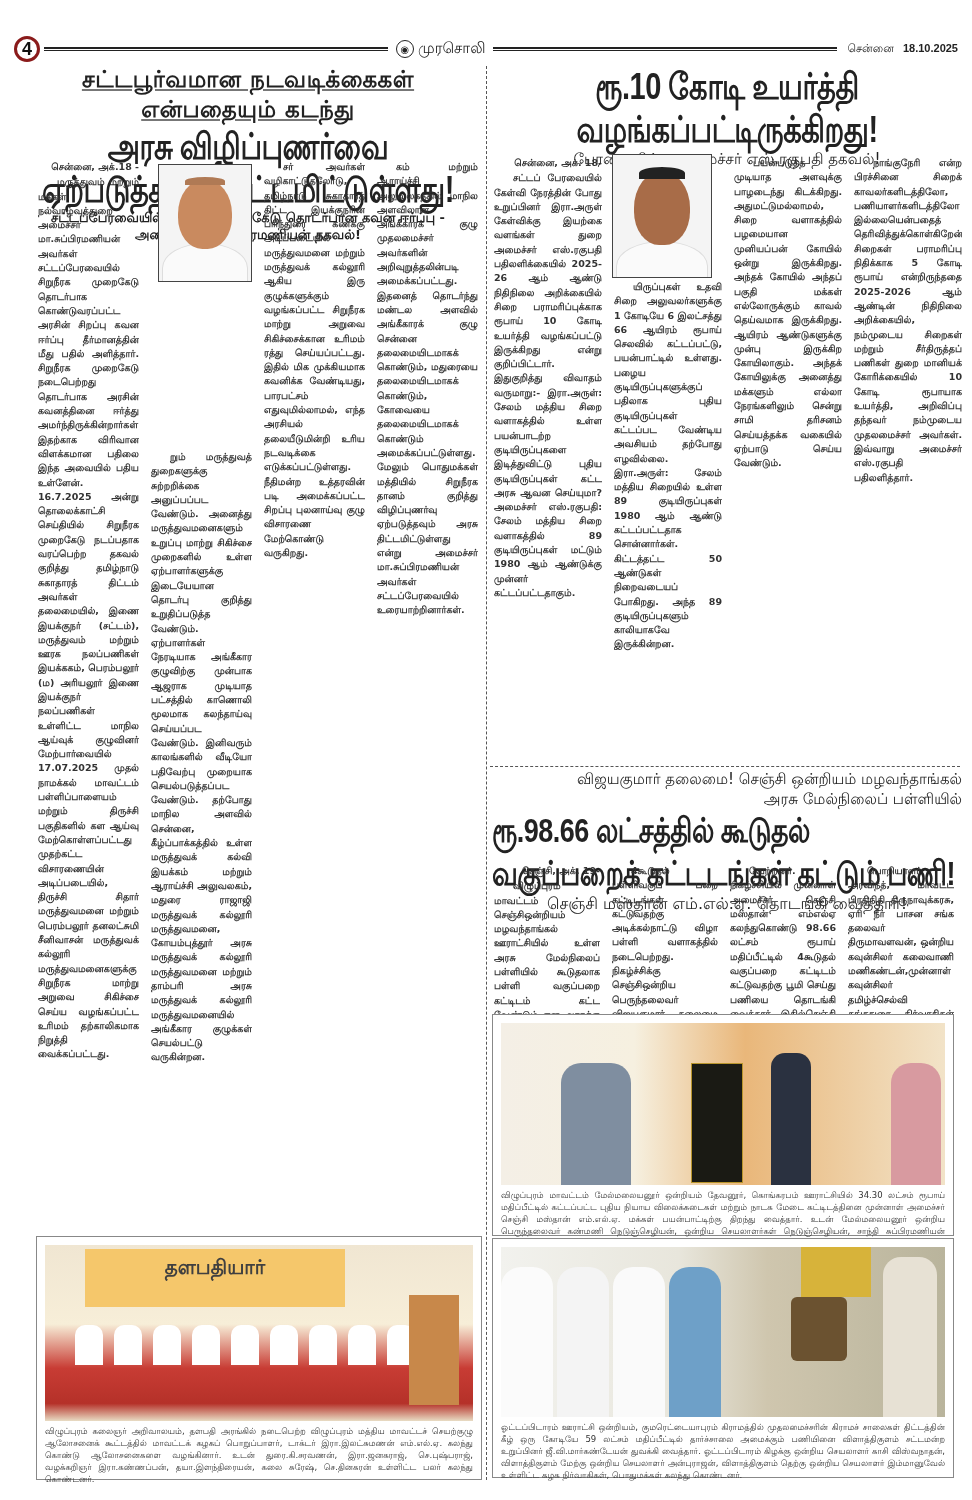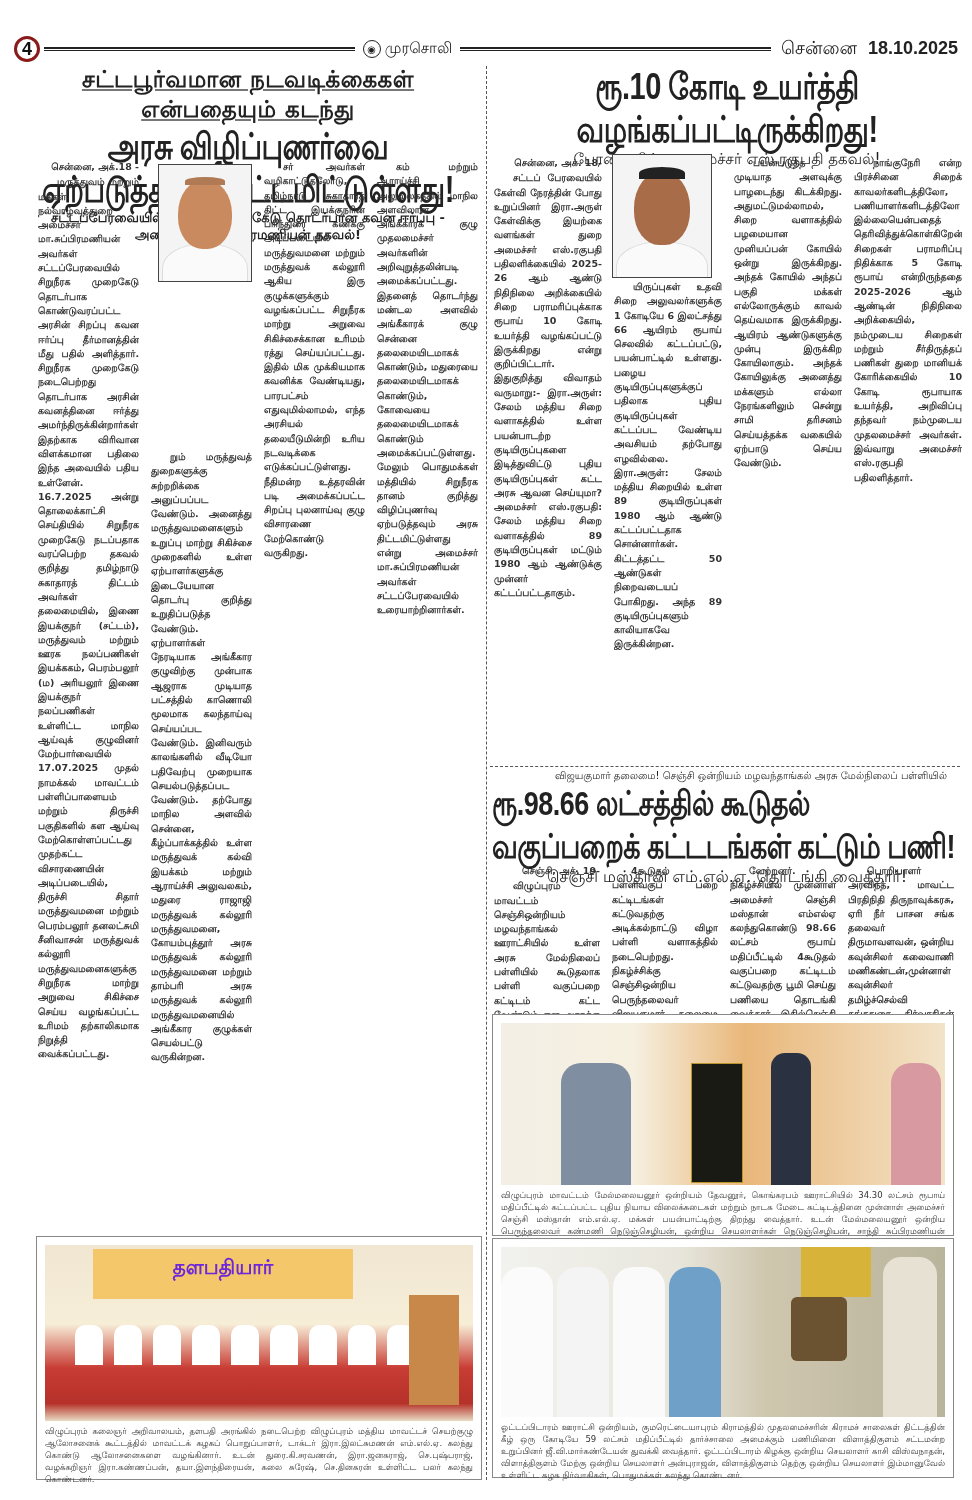--- a/index.html
+++ b/index.html
@@ -2,21 +2,21 @@
 <html><head>
 <meta charset="utf-8">
 <style>
   * { box-sizing: border-box; margin: 0; padding: 0; }
   body { width: 972px; height: 1500px; background: #ffffff; font-family: "DejaVu Sans", sans-serif; color: #222; position: relative; overflow: hidden; }
   .masthead { position: absolute; top: 36px; left: 14px; right: 14px; height: 26px; display: flex; align-items: center; }
   .page-num { width: 26px; height: 26px; border: 3px solid #8a1b1b; border-radius: 50%; display: flex; align-items: center; justify-content: center; font-family: "Liberation Sans", sans-serif; font-weight: bold; font-size: 18px; color: #111; background: #fff; flex: none; }
   .rule { flex: 1; height: 4px; border-top: 2px solid #222; border-bottom: 1px solid #222; margin: 0 4px; }
   .brand { display: flex; align-items: center; gap: 4px; font-size: 15px; padding: 0 4px; }
   .brand-logo { width: 18px; height: 18px; border: 1.5px solid #222; border-radius: 50%; display: inline-flex; align-items: center; justify-content: center; font-size: 10px; }
-  .dateline { font-family: "Liberation Sans", sans-serif; font-size: 18px; padding-left: 6px; }
+  .dateline { font-family: "Liberation Sans", sans-serif; font-size: 11px; padding-left: 6px; }
   .dateline b { font-weight: bold; margin-left: 6px; }
 
   .divider-v { position: absolute; left: 486px; top: 66px; bottom: 20px; border-left: 1px dashed #555; }
 
   .headline-block { position: absolute; text-align: center; }
   .kicker { font-size: 23px; font-weight: bold; text-decoration: underline; text-decoration-color: #777; letter-spacing: 0.5px; }
   .headline { font-family: "Liberation Sans", sans-serif; font-weight: 900; font-size: 29px; line-height: 34px; letter-spacing: -0.5px; transform: scaleY(1.25); margin: 8px 0; }
   .subhead { font-size: 13px; font-weight: bold; }
   .subhead-r { font-size: 15px; }
 
@@ -78,21 +78,21 @@
 </div>
 
 <div class="portrait" style="left:158px; top:164px; width:94px; height:118px;">
   <div class="body" style="top:78px; width:86px; height:50px;"></div>
   <div class="head" style="top:14px; width:54px; height:70px;"></div>
   <div class="hair" style="top:12px; width:40px; height:8px; background:#b07a55;"></div>
 </div>
 
 <div class="photo" style="left:36px; top:1236px; width:446px; height:244px;">
   <div class="img" style="height:176px; background:linear-gradient(#f0e6d2 0%, #f7eed8 45%, #c83c34 70%, #b53129 90%, #e8dcc4 100%);">
-    <div style="position:absolute; left:40px; top:4px; width:260px; height:50px; background:#f5c76b; text-align:center; font-weight:bold; color:#6d28d9; font-size:20px; line-height:36px;margin-left:8px;">
+    <div style="position:absolute; left:40px; top:4px; width:260px; height:58px; background:#f5c76b; text-align:center; font-weight:bold; color:#404040; font-size:20px; line-height:36px;">
       <span>தளபதியார்</span>
     </div>
     <div style="position:absolute; left:30px; top:80px; width:340px; height:40px; display:flex; justify-content:space-between;">
       <span style="width:28px;height:40px;background:#fff;border-radius:10px 10px 0 0;"></span>
       <span style="width:28px;height:40px;background:#fff;border-radius:10px 10px 0 0;"></span>
       <span style="width:28px;height:40px;background:#fff;border-radius:10px 10px 0 0;"></span>
       <span style="width:28px;height:40px;background:#fff;border-radius:10px 10px 0 0;"></span>
       <span style="width:28px;height:40px;background:#fff;border-radius:10px 10px 0 0;"></span>
       <span style="width:28px;height:40px;background:#fff;border-radius:10px 10px 0 0;"></span>
       <span style="width:28px;height:40px;background:#fff;border-radius:10px 10px 0 0;"></span>
@@ -128,21 +128,21 @@
 
 <div class="portrait" style="left:612px; top:154px; width:100px; height:124px;">
   <div class="body" style="top:86px; width:92px; height:50px;"></div>
   <div class="head" style="top:16px; width:56px; height:74px; background:#a86c48;"></div>
   <div class="hair" style="top:12px; width:46px; height:12px;"></div>
 </div>
 
 <div class="hr-dash" style="left:490px; top:766px; width:470px;"></div>
 
 <div class="headline-block" style="left:492px; top:770px; width:470px;">
-  <div style="font-size:10px; text-align:center;margin-left:48px;">விஜயகுமார் தலைமை! செஞ்சி ஒன்றியம் மழவந்தாங்கல் அரசு மேல்நிலைப் பள்ளியில்</div>
+  <div style="font-size:15px; text-align:right;margin-left:48px;">விஜயகுமார் தலைமை! செஞ்சி ஒன்றியம் மழவந்தாங்கல் அரசு மேல்நிலைப் பள்ளியில்</div>
   <div class="headline" style="font-size:27px; text-align:left;">ரூ.98.66 லட்சத்தில் கூடுதல் வகுப்பறைக் கட்டடங்கள் கட்டும் பணி!</div>
   <div class="subhead-r" style="font-size:16px;">செஞ்சி மஸ்தான் எம்.எல்.ஏ. தொடங்கி வைத்தார்!</div>
 </div>
 
 <div class="cols" style="left:494px; top:864px; width:460px; height:150px;">
   <div class="col">
     <p style="text-align:right; text-indent:0;">செஞ்சி, அக். 19-</p>
     <p>விழுப்புரம் மாவட்டம் செஞ்சிஒன்றியம் மழவந்தாங்கல் ஊராட்சியில் உள்ள அரசு மேல்நிலைப் பள்ளியில் கூடுதலாக பள்ளி வகுப்பறை கட்டிடம் கட்ட வேண்டும் என அரசுக்கு கோரிக்கை வைத்தனர். பொதுமக்களின் கோரிக்கையை ஏற்று பள்ளிக் கல்வித் துறை சார்பில் நபார்டு திட்டத்தின் கீழ் 98.66 லட்சம் ரூபாய் மதிப்பீட்டில்</p>
   </div>
   <div class="col">

